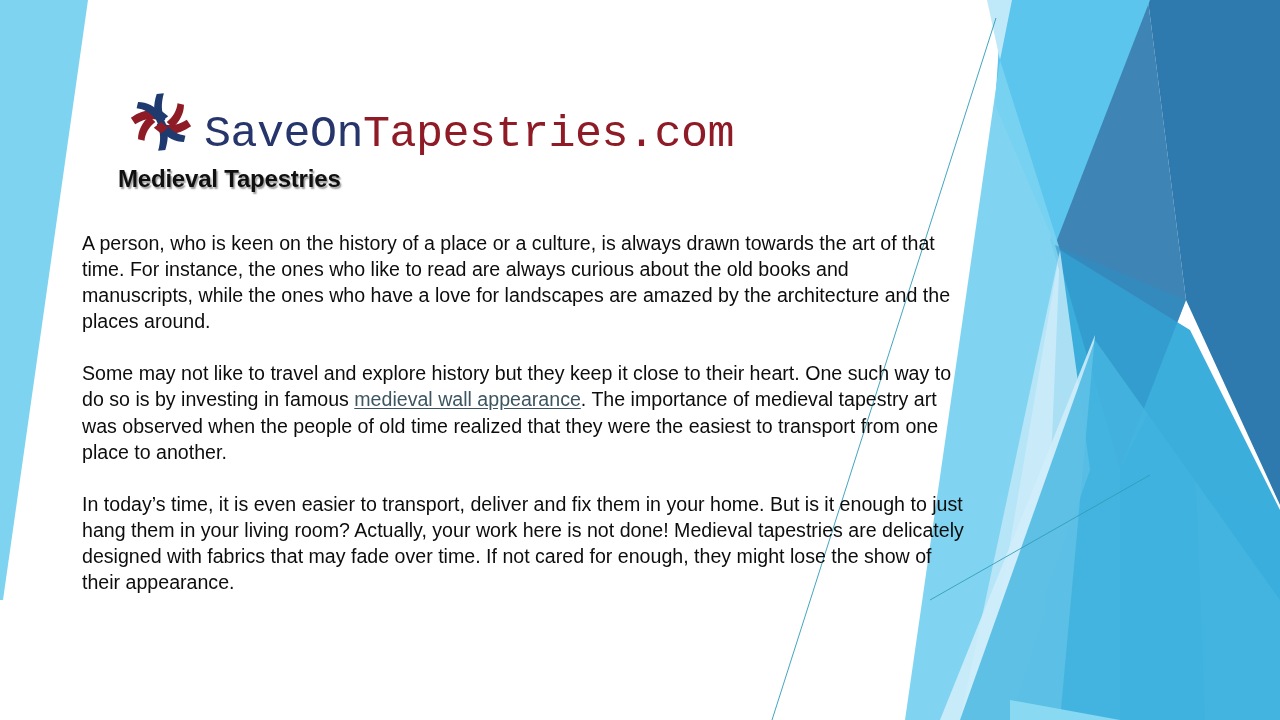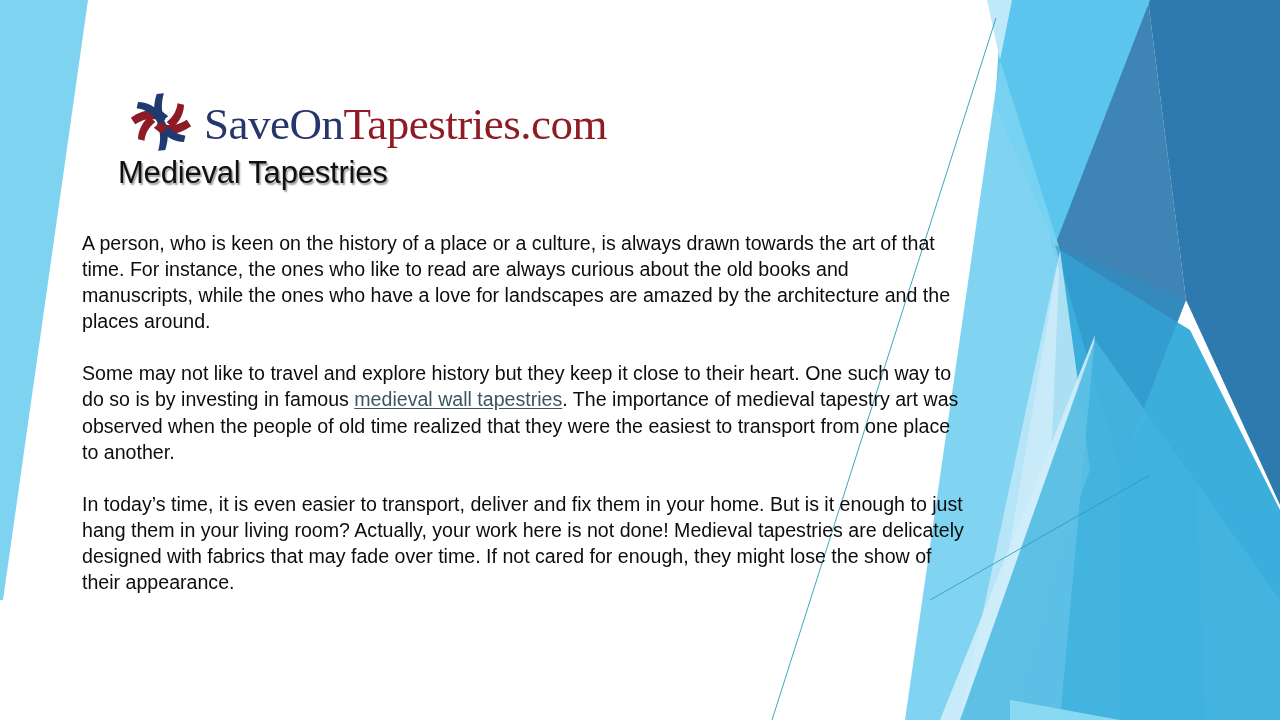--- a/index.html
+++ b/index.html
@@ -49,37 +49,37 @@
     align-items: center;
     height: 72px;
   }
   #logo-mark {
     width: 74px;
     height: 66px;
     flex: 0 0 auto;
     margin-right: 6px;
   }
   #logo-wordmark {
-    font-family: Liberation Serif, serif;
+    font-family: Liberation Mono, monospace;
     font-size: 45px;
     line-height: 1;
     letter-spacing: -0.5px;
     white-space: nowrap;
     position: relative;
-    top: 2px;
+    top: 12px;
   }
   .wm-navy { color: #26356B; }
   .wm-red  { color: #8E1B25; }
 
   #slide-title {
     position: absolute;
     left: 118px;
-    top: 155px;
-    font-size: 31px;
-    font-weight: normal;
+    top: 165px;
+    font-size: 24px;
+    font-weight: bold;
     color: #101010;
     letter-spacing: -0.2px;
     text-shadow: 1.5px 1.5px 1.6px rgba(120,120,120,0.75);
     white-space: nowrap;
   }
 
   #body-block {
     position: absolute;
     left: 82px;
     top: 230px;
@@ -173,21 +173,21 @@
     </div>
 
     <div id="slide-title">Medieval Tapestries</div>
 
     <div id="body-block">
 
       <p>A person, who is keen on the history of a place or a culture, is always drawn towards the art of that time. For instance, the ones who like to read are always curious about the old books and manuscripts, while the ones who have a love for landscapes are amazed by the architecture and the places around.</p>
 
       <div class="para-gap"></div>
 
-      <p><span>Some may not like to travel and explore history but they keep it close to their heart. One such way to do so is by investing in famous </span><a class="slide-link" href="#">medieval wall tapestries</a><span>. The importance of medieval tapestry art was observed when the people of old time realized that they were the easiest to transport from one place to another.</span></p>
+      <p><span>Some may not like to travel and explore history but they keep it close to their heart. One such way to do so is by investing in famous </span><a class="slide-link" href="#">medieval wall appearance</a><span>. The importance of medieval tapestry art was observed when the people of old time realized that they were the easiest to transport from one place to another.</span></p>
 
       <div class="para-gap"></div>
 
       <p>In today’s time, it is even easier to transport, deliver and fix them in your home. But is it enough to just hang them in your living room? Actually, your work here is not done! Medieval tapestries are delicately designed with fabrics that may fade over time. If not cared for enough, they might lose the show of their appearance.</p>
 
     </div>
   </div>
 </div>
 
 </body></html>

